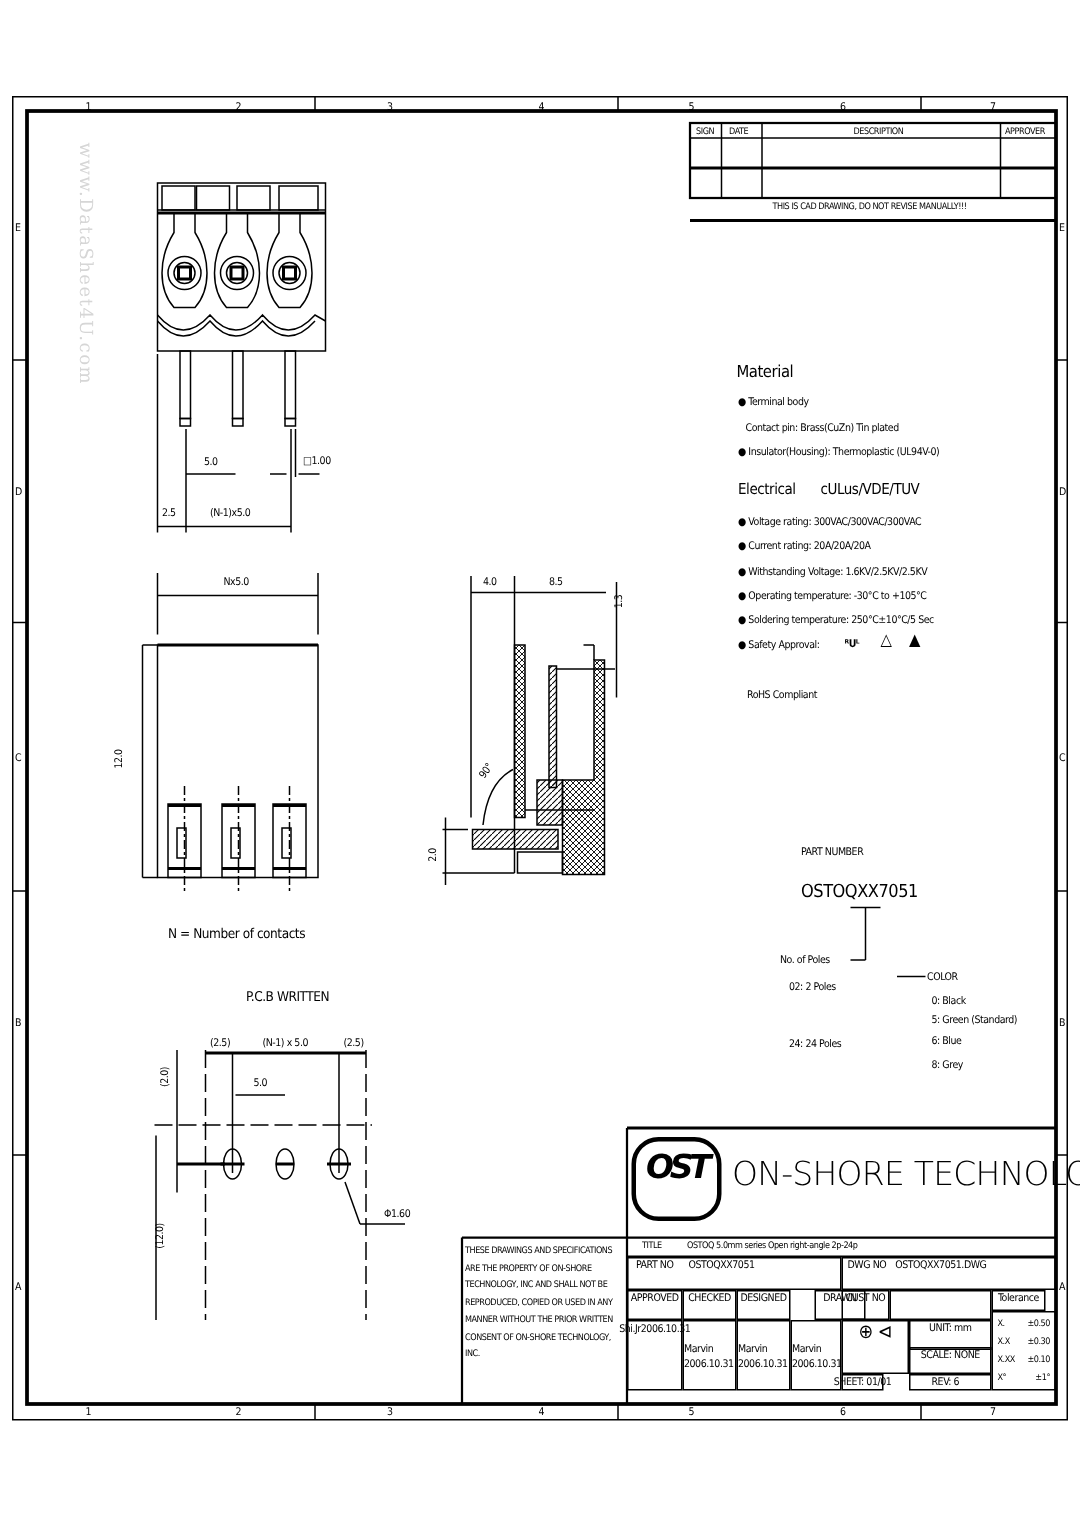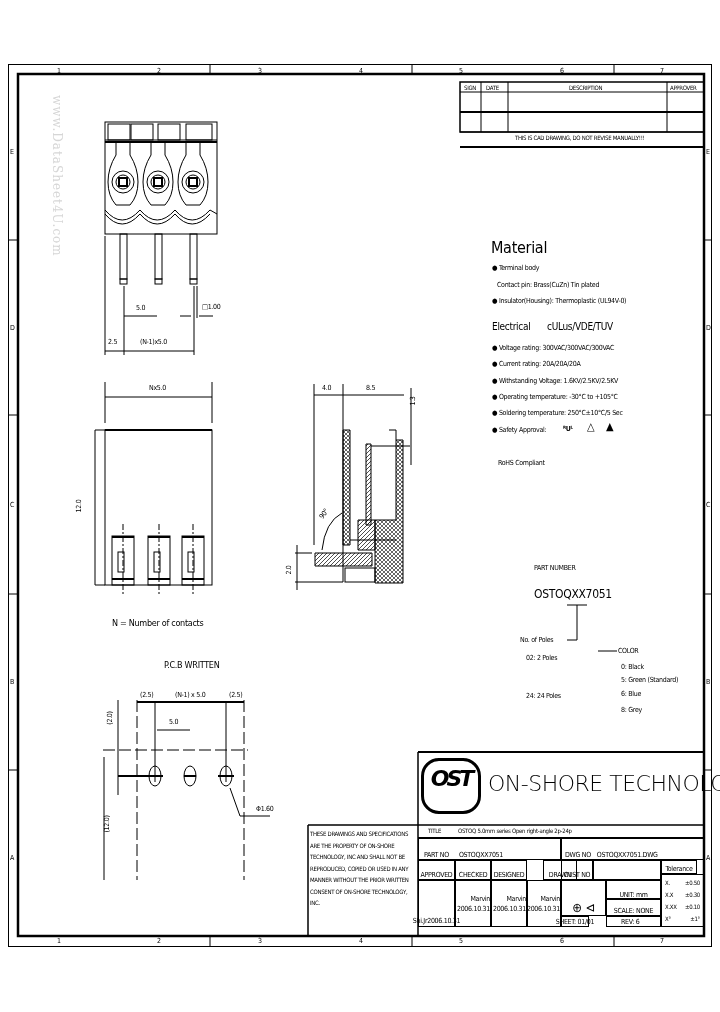--- a/index.html
+++ b/index.html
@@ -2,21 +2,21 @@
 <html><head>
 <meta charset="utf-8">
 <style>
   html,body{margin:0;padding:0;background:#fff;}
   body{width:720px;height:1012px;position:relative;overflow:hidden;font-family:"DejaVu Sans Condensed","DejaVu Sans",sans-serif;color:#000;}
   .abs{position:absolute;}
   .t{position:absolute;white-space:nowrap;font-size:9px;line-height:10px;letter-spacing:-0.3px;}
   .small{font-size:7px;line-height:8px;}
   .tiny{font-size:6px;line-height:7px;}
   svg{position:absolute;left:0;top:0;}
-  .cell{position:absolute;box-sizing:border-box;border:1px solid #000;font-size:7px;display:flex;align-items:flex-end;justify-content:center;white-space:nowrap;letter-spacing:-0.3px;}
+  .cell{position:absolute;box-sizing:border-box;border:1px solid #000;font-size:7px;display:flex;align-items:flex-start;justify-content:center;white-space:nowrap;letter-spacing:-0.3px;}
   .wm{position:absolute;left:50px;top:95px;writing-mode:vertical-rl;font-family:"DejaVu Serif",serif;font-size:12px;color:#d6d6d6;letter-spacing:1px;}
 </style>
 </head>
 <body>
 
 <div>
 <svg width="720" height="1012">
   <rect x="8.5" y="64.5" width="703" height="882" fill="none" stroke="#000" stroke-width="1"></rect>
   <rect x="18" y="74" width="686" height="862" fill="none" stroke="#000" stroke-width="2.5"></rect>
 
@@ -222,21 +222,21 @@
   <div class="t small" style="left:140px;top:691px">(2.5)</div>
   <div class="t small" style="left:175px;top:691px">(N-1) x 5.0</div>
   <div class="t small" style="left:229px;top:691px">(2.5)</div>
   <div class="t small" style="left:169px;top:718px">5.0</div>
   <div class="t small" style="left:103px;top:714px;transform:rotate(-90deg)">(2.0)</div>
   <div class="t small" style="left:98px;top:820px;transform:rotate(-90deg)">(12.0)</div>
   <div class="t small" style="left:256px;top:805px">Φ1.60</div>
 </div>
 
 <div>
-  <div class="t" style="left:491px;top:243px;font-size:16px">Material</div>
+  <div class="t" style="left:491px;top:243px;font-size:11px">Material</div>
   <div class="t small" style="left:492px;top:264px">● <span>Terminal body</span></div>
   <div class="t small" style="left:497px;top:281px">Contact pin: Brass(CuZn) Tin plated</div>
   <div class="t small" style="left:492px;top:297px">● <span>Insulator(Housing): Thermoplastic (UL94V-0)</span></div>
 
   <div class="t" style="left:492px;top:322px;font-size:10px">Electrical</div>
   <div class="t" style="left:547px;top:322px;font-size:10px">cULus/VDE/TUV</div>
   <div class="t small" style="left:492px;top:344px">● <span>Voltage rating: 300VAC/300VAC/300VAC</span></div>
   <div class="t small" style="left:492px;top:360px">● <span>Current rating: 20A/20A/20A</span></div>
   <div class="t small" style="left:492px;top:377px">● <span>Withstanding Voltage: 1.6KV/2.5KV/2.5KV</span></div>
   <div class="t small" style="left:492px;top:393px">● <span>Operating temperature: -30°C to +105°C</span></div>

